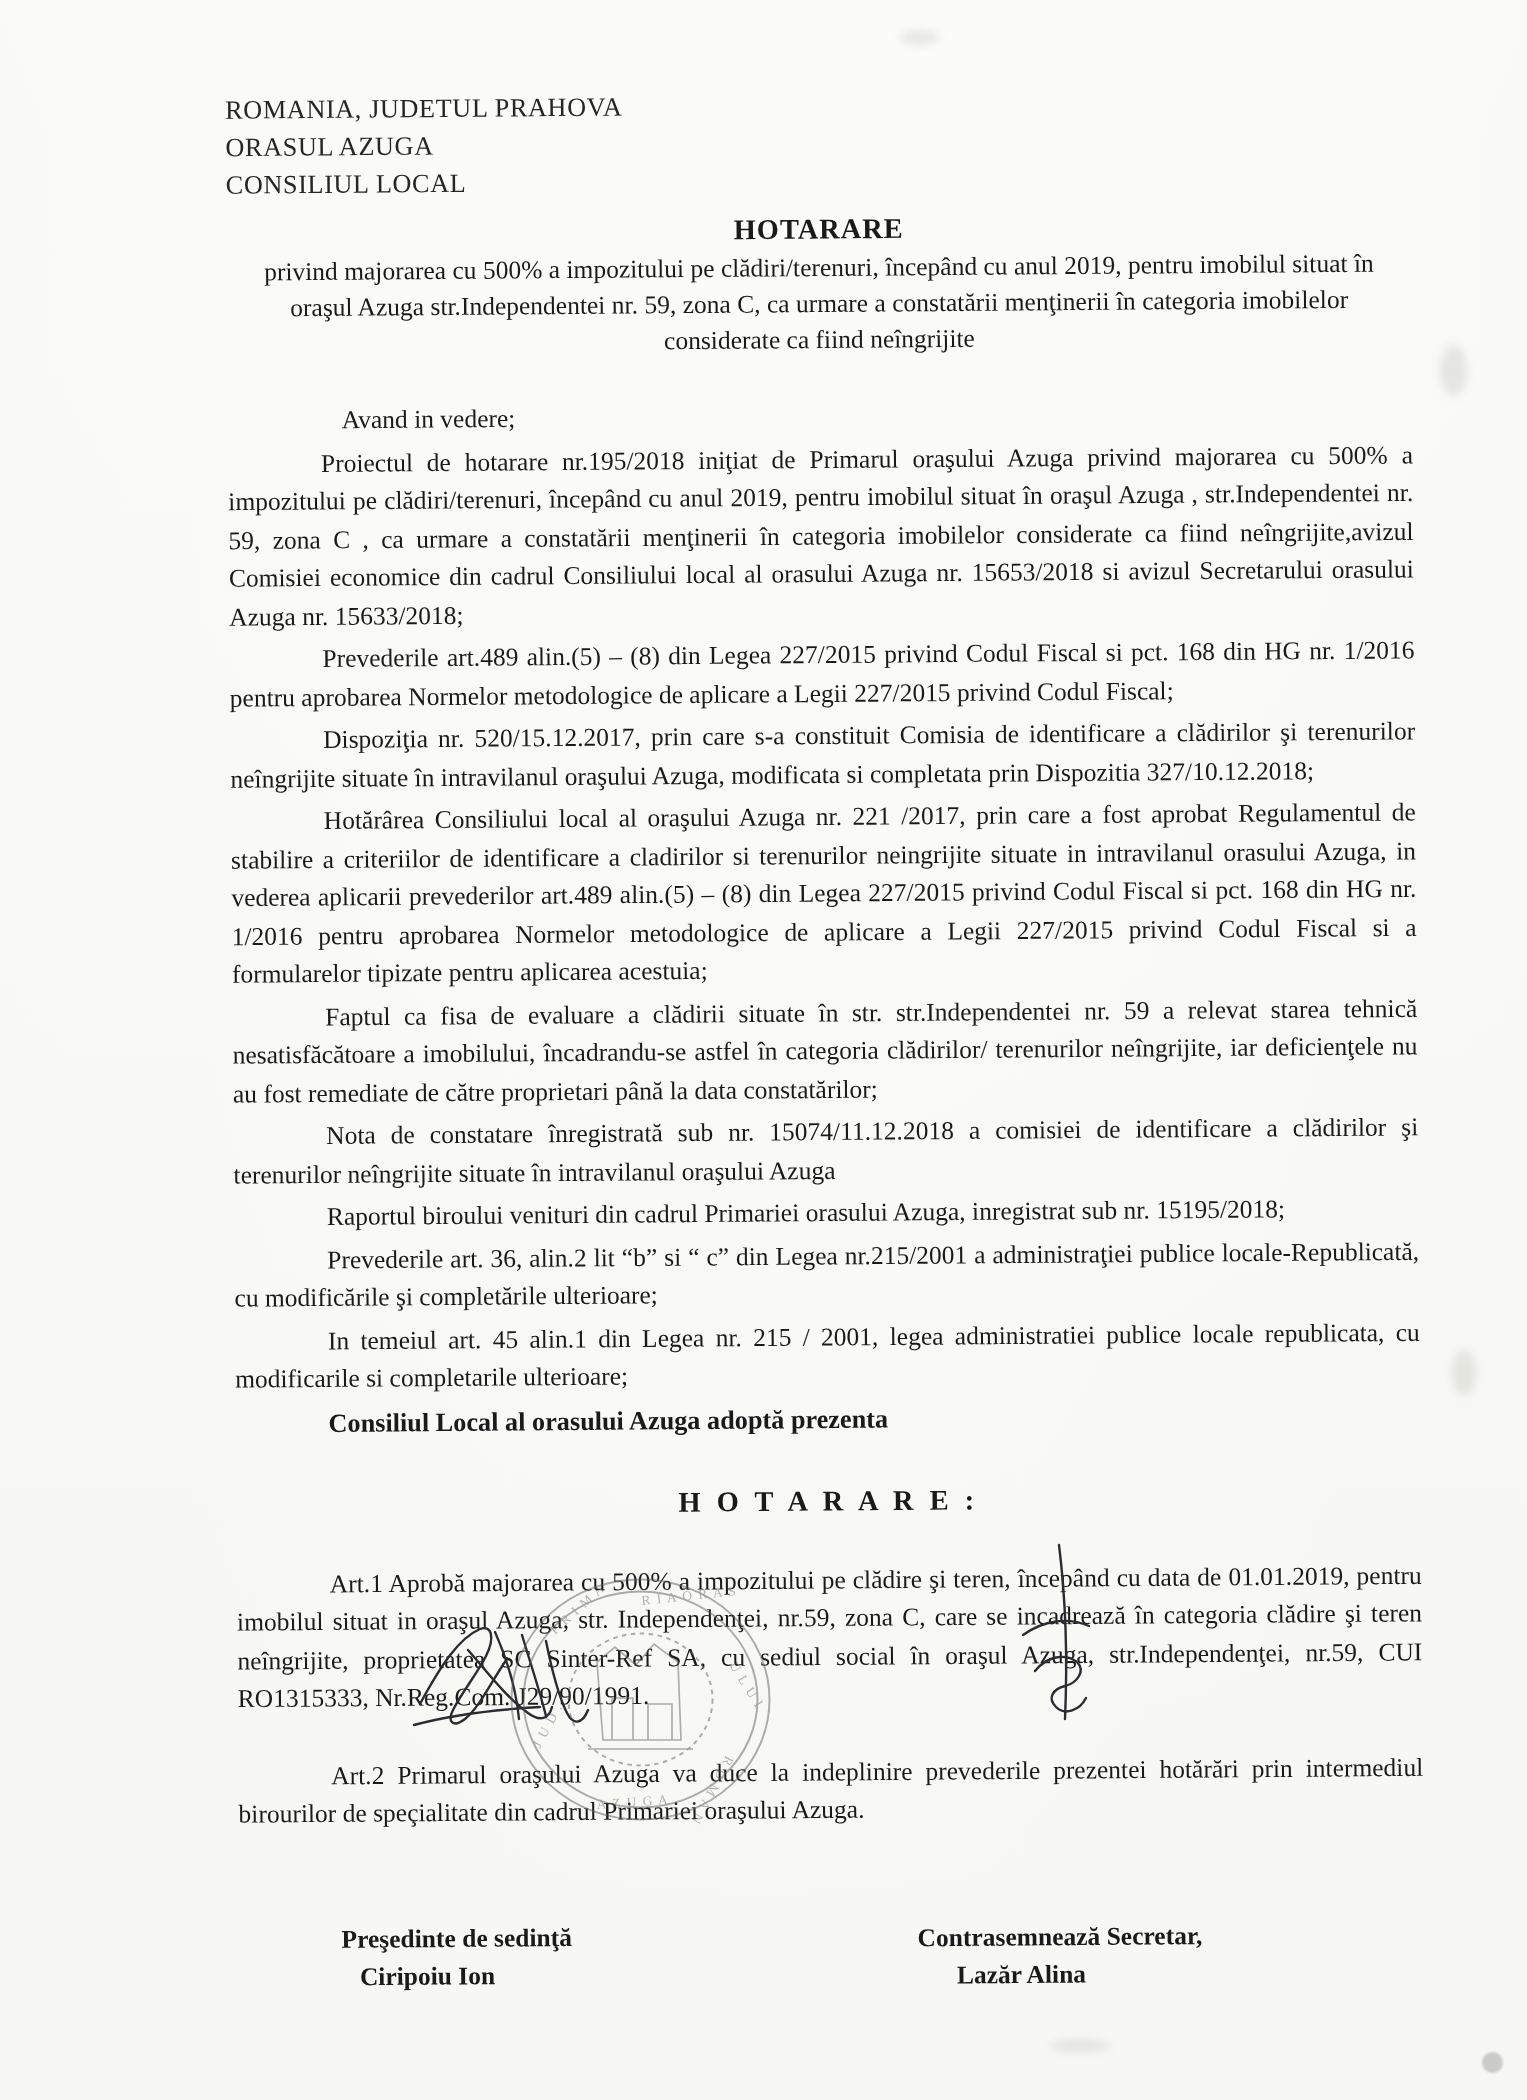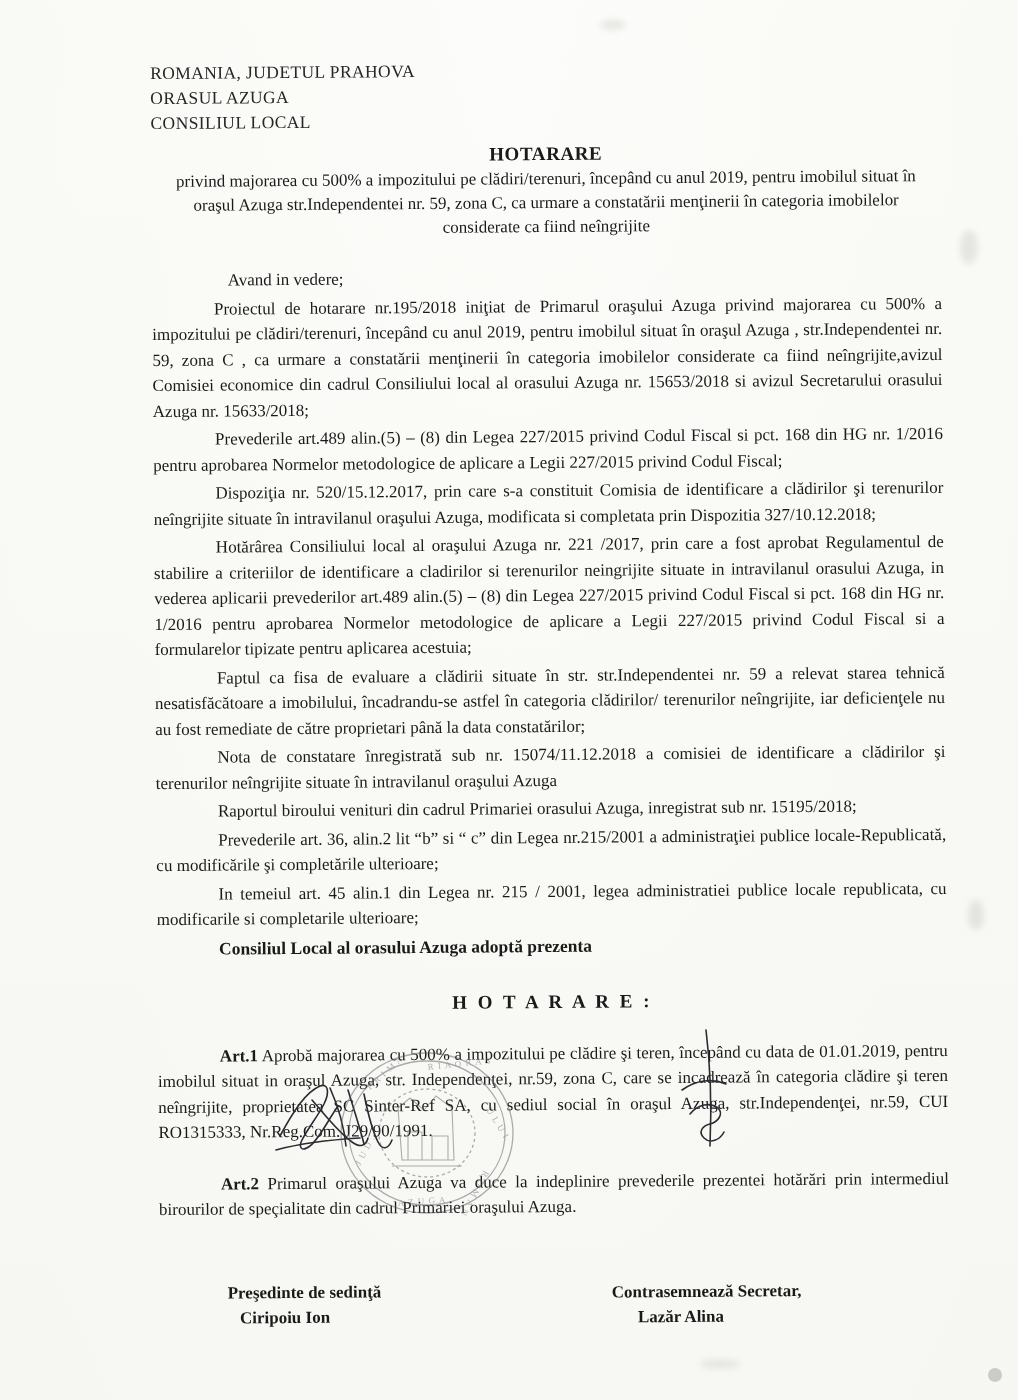--- a/index.html
+++ b/index.html
@@ -76,21 +76,21 @@
     text-align: center;
     font-weight: bold;
     font-size: 19px;
     letter-spacing: 3px;
     margin-top: 30px;
     margin-bottom: 26px;
   }
   .art {
     margin-top: 14px;
   }
-  .art-lead { font-weight: bold; }
+  .art-lead { font-weight: normal; }
   .decide {
     font-weight: bold;
     text-indent: 62px;
     margin-top: 4px;
     font-size: 17.5px;
   }
   .sign-area {
     margin-top: 58px;
     position: relative;
     height: 150px;

